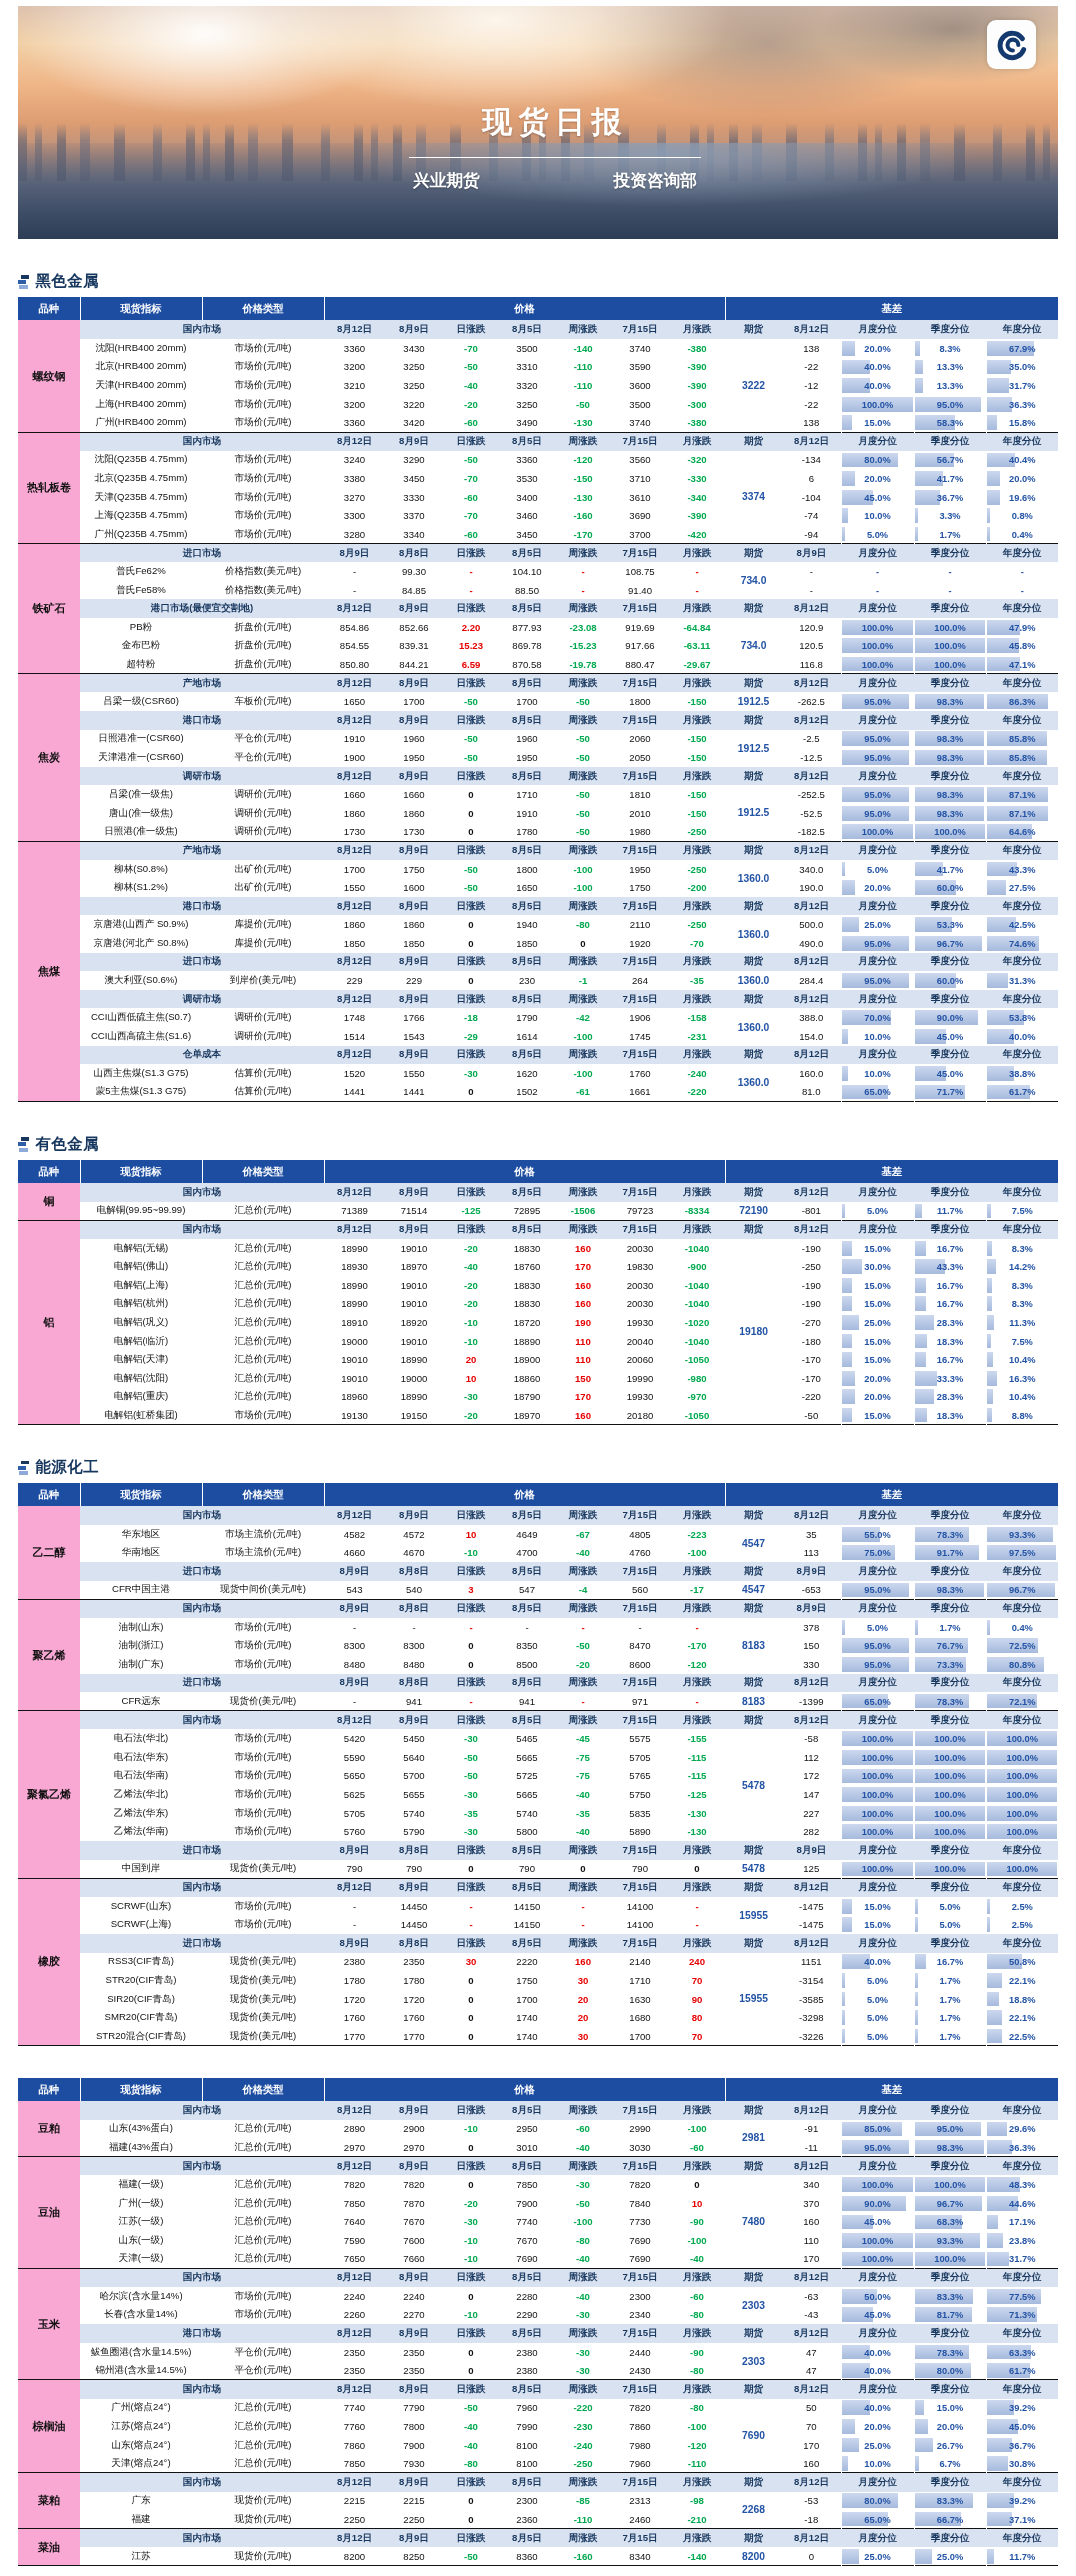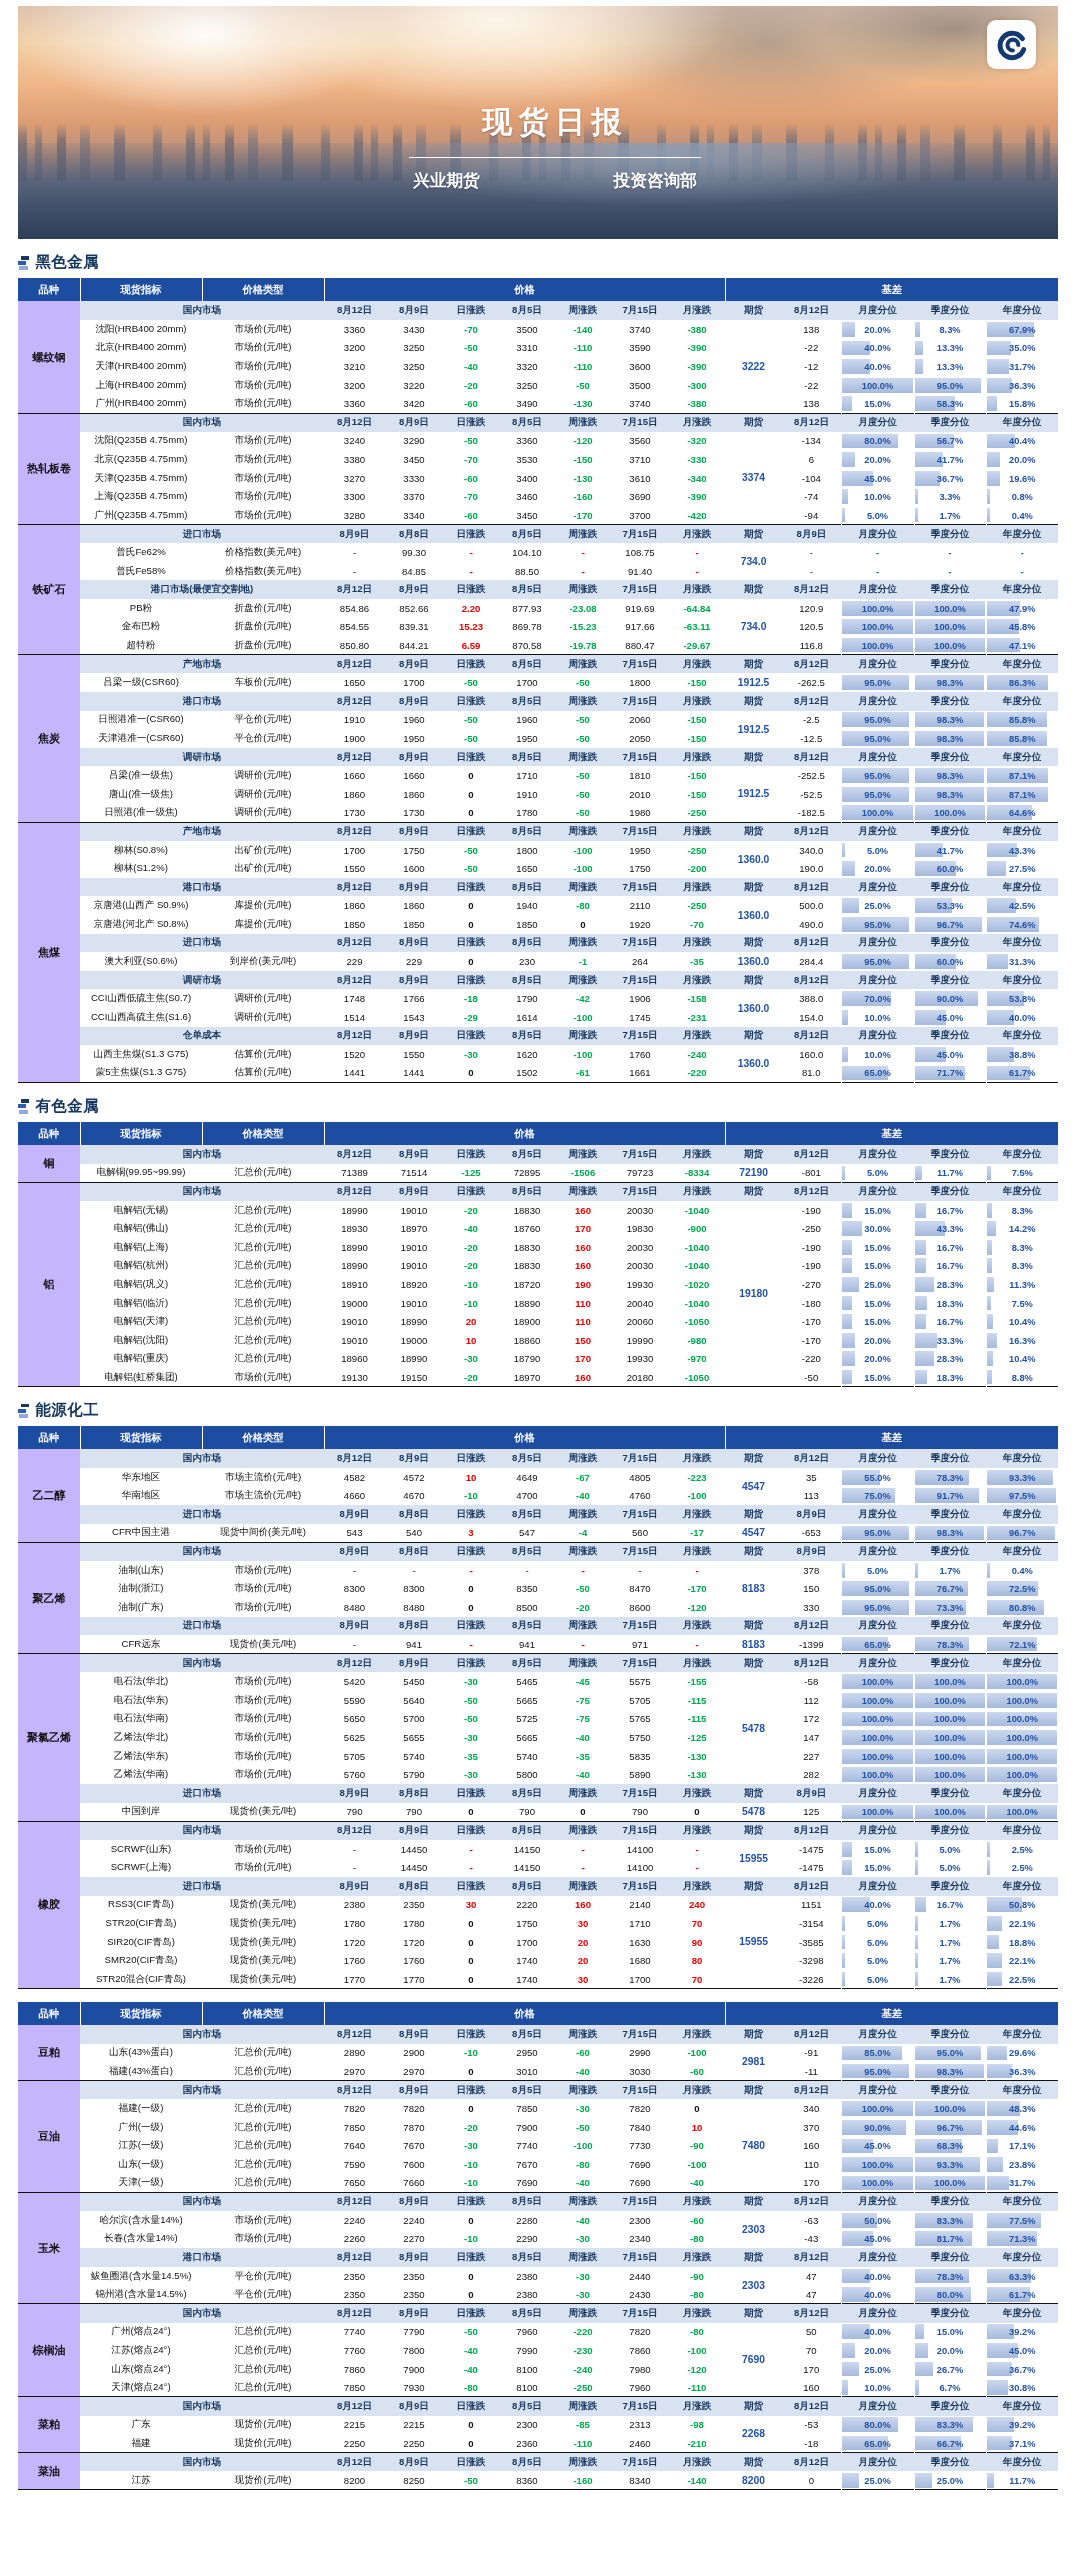--- a/index.html
+++ b/index.html
@@ -35,36 +35,36 @@
   .hero-sub { display:flex; justify-content:space-between; padding:0 9px; font-size:16.7px; font-weight:bold;
     text-shadow:0 0.6px 1.9px rgba(0,0,0,.3); }
   .logo { position:absolute; top:14px; right:22px; width:49px; height:49px; background:#fdfdfd; border-radius:9px;
     display:flex; align-items:center; justify-content:center; box-shadow:0 0 5.1px rgba(0,0,0,.15); }
 
   
   .datebar { margin-top:3.9px; height:20.6px; background:#d6dce6; color:#17375e; font-weight:bold; font-size:11px;
     display:flex; align-items:center; justify-content:center; letter-spacing:1.3px; }
 
   
-  .section { margin-top:13px; }
+  .section { margin-top:32px; }
   .sec-title { display:flex; align-items:center; gap:6.4px; margin-bottom:5.1px; }
   .sec-icon { display:inline-flex; flex-direction:column; gap:1.3px; }
   .sec-icon i { width:8.4px; height:3.9px; display:block; }
   .sec-icon i:nth-child(1){ background:#17375e; margin-left:2.6px;}
   .sec-icon i:nth-child(2){ background:#2e5ea8; }
   .sec-icon i:nth-child(3){ background:#8eaadb; margin-left:1.3px;}
   .sec-title span { font-size:15.4px; font-weight:bold; color:#17375e; letter-spacing:0.6px; }
 
   table { border-collapse:collapse; table-layout:fixed; width:1040px; border-bottom:1.3px solid #111; }
   td,th { height:18.6px; font-size:9.6px; text-align:center; vertical-align:middle; overflow:hidden; white-space:nowrap; }
   thead th { background:#1c4da1; color:#fff; font-size:10.3px; font-weight:bold; height:23px; border-left:1.3px solid #fff; }
   thead th:first-child { border-left:none; }
   .subhead td { background:#d9e2f1; color:#17375e; font-weight:bold; }
   .gsep td { border-top:1.3px solid #111; }
-  td.variety { background:#c4b5fd; font-size:11px; color:#111; }
+  td.variety { background:#f9a8d4; font-size:11px; color:#111; }
   td.ind, td.ptype { color:#111; }
   td.v { color:#111; }
   td.chg { font-weight:bold; }
   td.chg.up { color:#e60000;text-align:center; } td.chg.down { color:#00a94f; } td.chg.zero { color:#111; } td.chg.dash { color:#e60000; }
   td.fut { color:#2353a4; font-weight:bold; font-size:10.3px; }
   td.basis { color:#111; }
   td.pct { position:relative; border-left:1.9px solid #fff; }
   td.pct .bar { position:absolute; left:0.6px; top:1.9px; bottom:1.9px; background:linear-gradient(180deg,#ccd8ee,#a6badd); }
   td.pct span { position:relative; z-index:1; color:#2353a4; font-weight:bold; font-size:9.3px; }
   td.pct.none span { color:#2353a4; font-weight:bold; }

